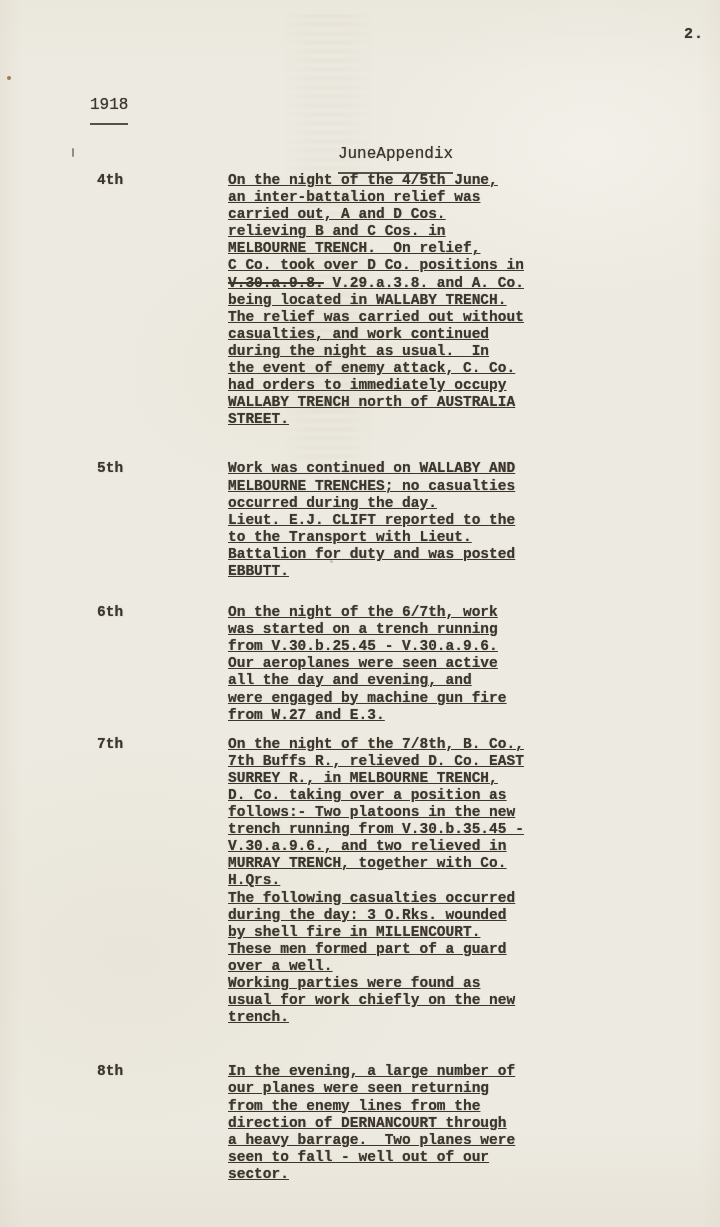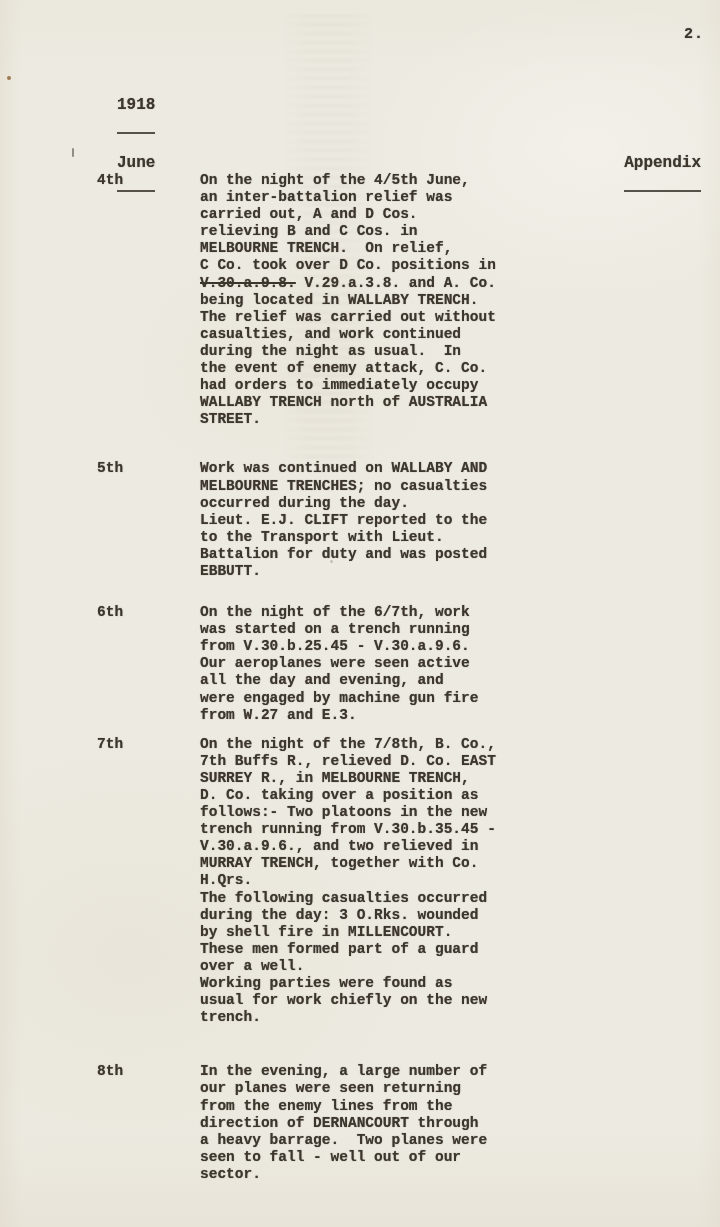--- a/index.html
+++ b/index.html
@@ -40,38 +40,37 @@
   .ink { text-shadow: 0 0 1px rgba(58,52,44,.65); }
 
   .page-number {
     position:absolute; top:26px; right:16px;
     font-size:15px; font-weight:700; letter-spacing:1px;
   }
 
   .header { position:absolute; top:96px; left:90px; right:19px; }
   .heading {
     display:inline-block;
-    font-size:16px; font-weight:700;
+    font-size:16px; font-weight:400;
     border-bottom:2px solid rgba(60,54,45,.85);
-    padding-bottom:18px;
-    margin-left:27px;
+    padding-bottom:9px;
   }
-  .month-row { display:flex; justify-content:space-between; align-items:flex-start; margin-top:20px; }
+  .month-row { display:flex; justify-content:center; align-items:flex-start; margin-top:20px; }
 
   .entries { position:absolute; top:172px; left:97px; right:0; }
-  .entry { display:flex; align-items:flex-start; }
+  .entry { display:flex; align-items:flex-start;gap:28px; }
   .entry:nth-child(1) { margin-bottom:32px; }
   .entry:nth-child(2) { margin-bottom:24px; }
   .entry:nth-child(3) { margin-bottom:12px; }
   .entry:nth-child(4) { margin-bottom:37px; }
   .entry-date {
     flex:none; width:103px;
     font-size:14.5px; font-weight:700; line-height:17.1px;
   }
-  .entry-body { flex:1; }
+  .entry-body { flex:1;text-decoration:underline; }
   .entry-body .line {
     font-size:14.5px; font-weight:700; line-height:17.1px;
     white-space:pre; letter-spacing:0;
   }
   .strike {
     text-decoration: line-through;
     text-decoration-thickness: 2px;
   }
 </style>
 </head>

